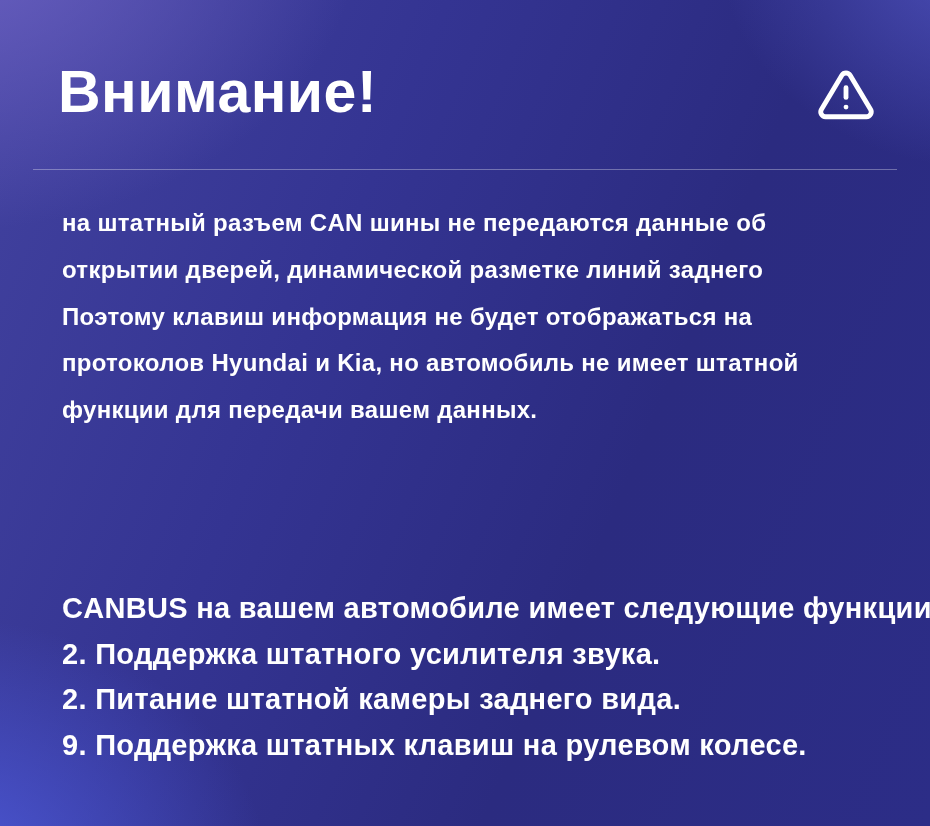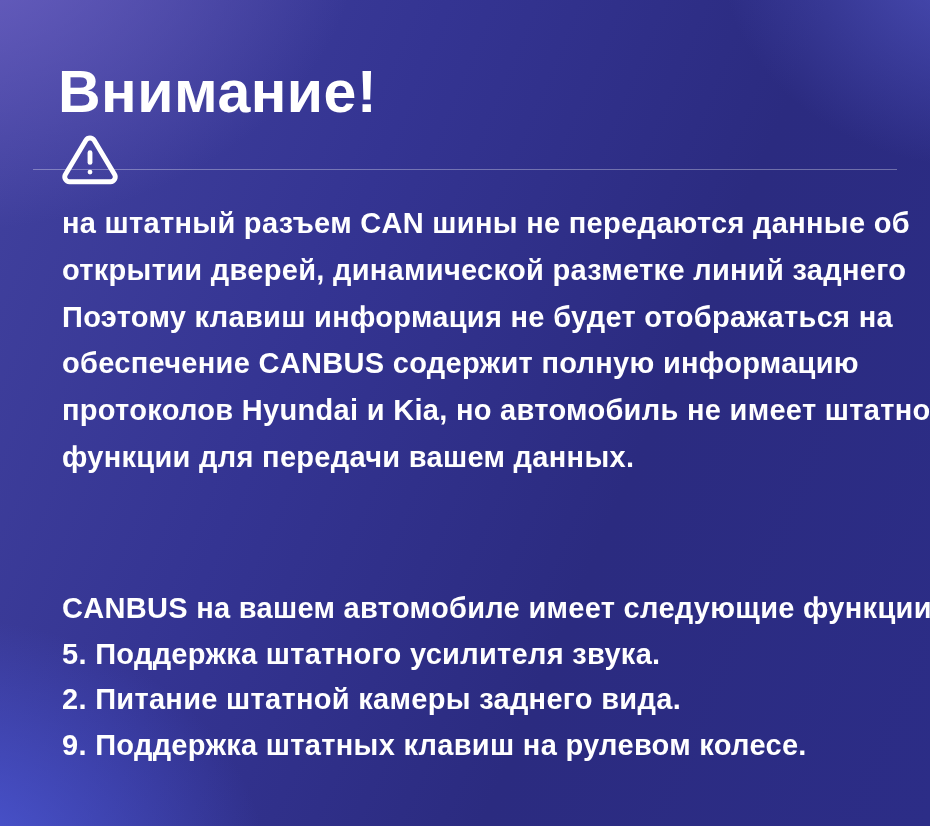--- a/index.html
+++ b/index.html
@@ -20,21 +20,21 @@
       radial-gradient(52% 48% at 106% -6%, rgba(88, 92, 204, 0.75) 0%, rgba(88, 92, 204, 0) 55%),
       linear-gradient(113deg, #42429f 0%, #343492 35%, #2b2b80 65%, #2c2d87 100%);
   }
   .header-row {
     position: absolute;
     top: 60px;
     left: 58px;
     right: 52px;
     display: flex;
     align-items: flex-start;
-    flex-direction: column;
+    justify-content: space-between;
   }
   .title {
     font-size: 59px;
     font-weight: 700;
     letter-spacing: 0.5px;
     line-height: 1.1;
     margin: 0;
   }
   .warn-icon {
     margin-top: 6px;
@@ -46,21 +46,21 @@
     left: 33px;
     right: 33px;
     height: 1px;
     background: rgba(255, 255, 255, 0.32);
   }
   .para1 {
     position: absolute;
     left: 62px;
     top: 200px;
     width: 812px;
-    font-size: 29px;
+    font-size: 24px;
     font-weight: 700;
     letter-spacing: 0.3px;
     line-height: 46.8px;
   }
   .para1 .line { white-space: nowrap; }
   .block2 {
     position: absolute;
     left: 62px;
     top: 586px;
     width: 812px;
@@ -86,25 +86,24 @@
       </svg>
     </span>
   </div>
 
   <div class="divider"></div>
 
   <div class="para1">
     <div class="line">на штатный разъем CAN шины не передаются данные об</div>
     <div class="line">открытии дверей, динамической разметке линий заднего</div>
     <div class="line">Поэтому клавиш информация не будет отображаться на</div>
-    <div class="line">обеспечение CANBUS содержит полную информацию</div>
     <div class="line">протоколов Hyundai и Kia, но автомобиль не имеет штатной</div>
     <div class="line">функции для передачи вашем данных.</div>
   </div>
 
   <div class="block2">
     <div class="line">CANBUS на вашем автомобиле имеет следующие функции:</div>
-    <div class="line">5. Поддержка штатного усилителя звука.</div>
+    <div class="line">2. Поддержка штатного усилителя звука.</div>
     <div class="line">2. Питание штатной камеры заднего вида.</div>
     <div class="line">9. Поддержка штатных клавиш на рулевом колесе.</div>
   </div>
 
 </div>
 
 </body></html>

